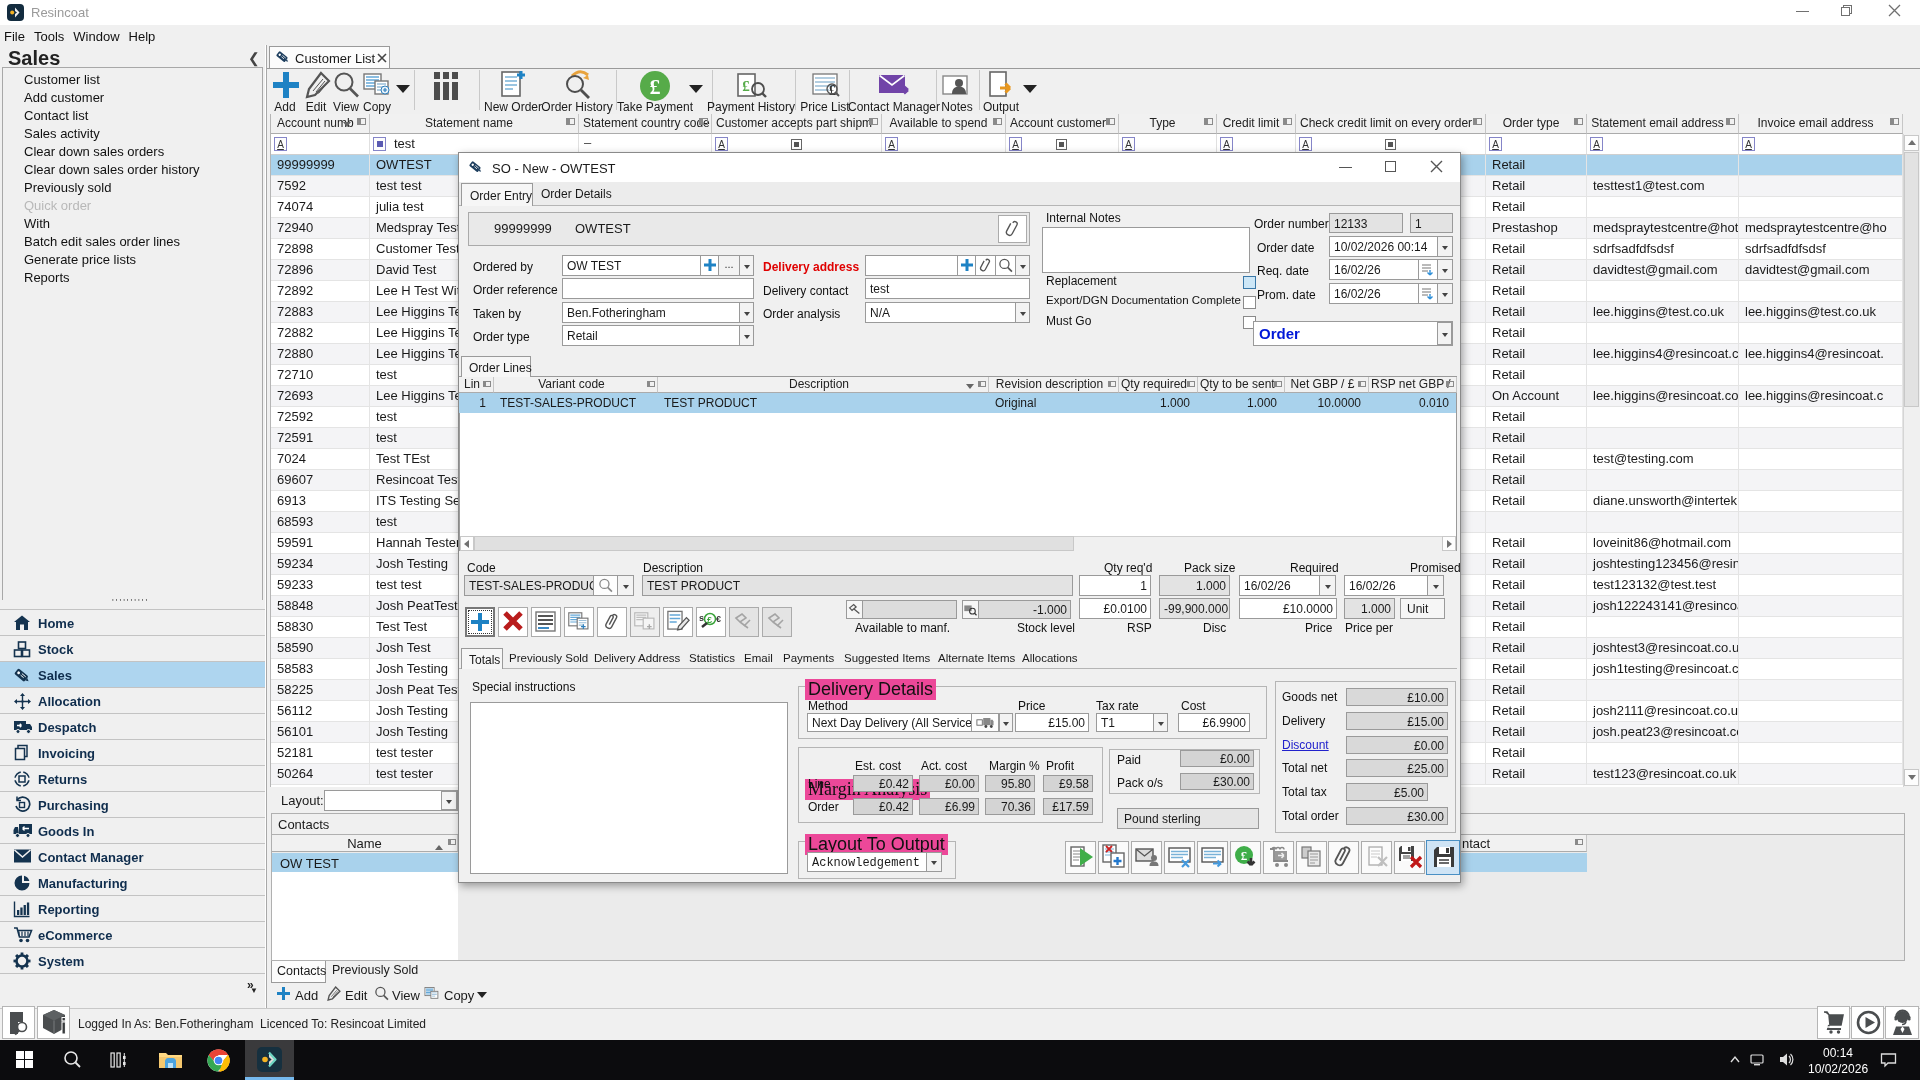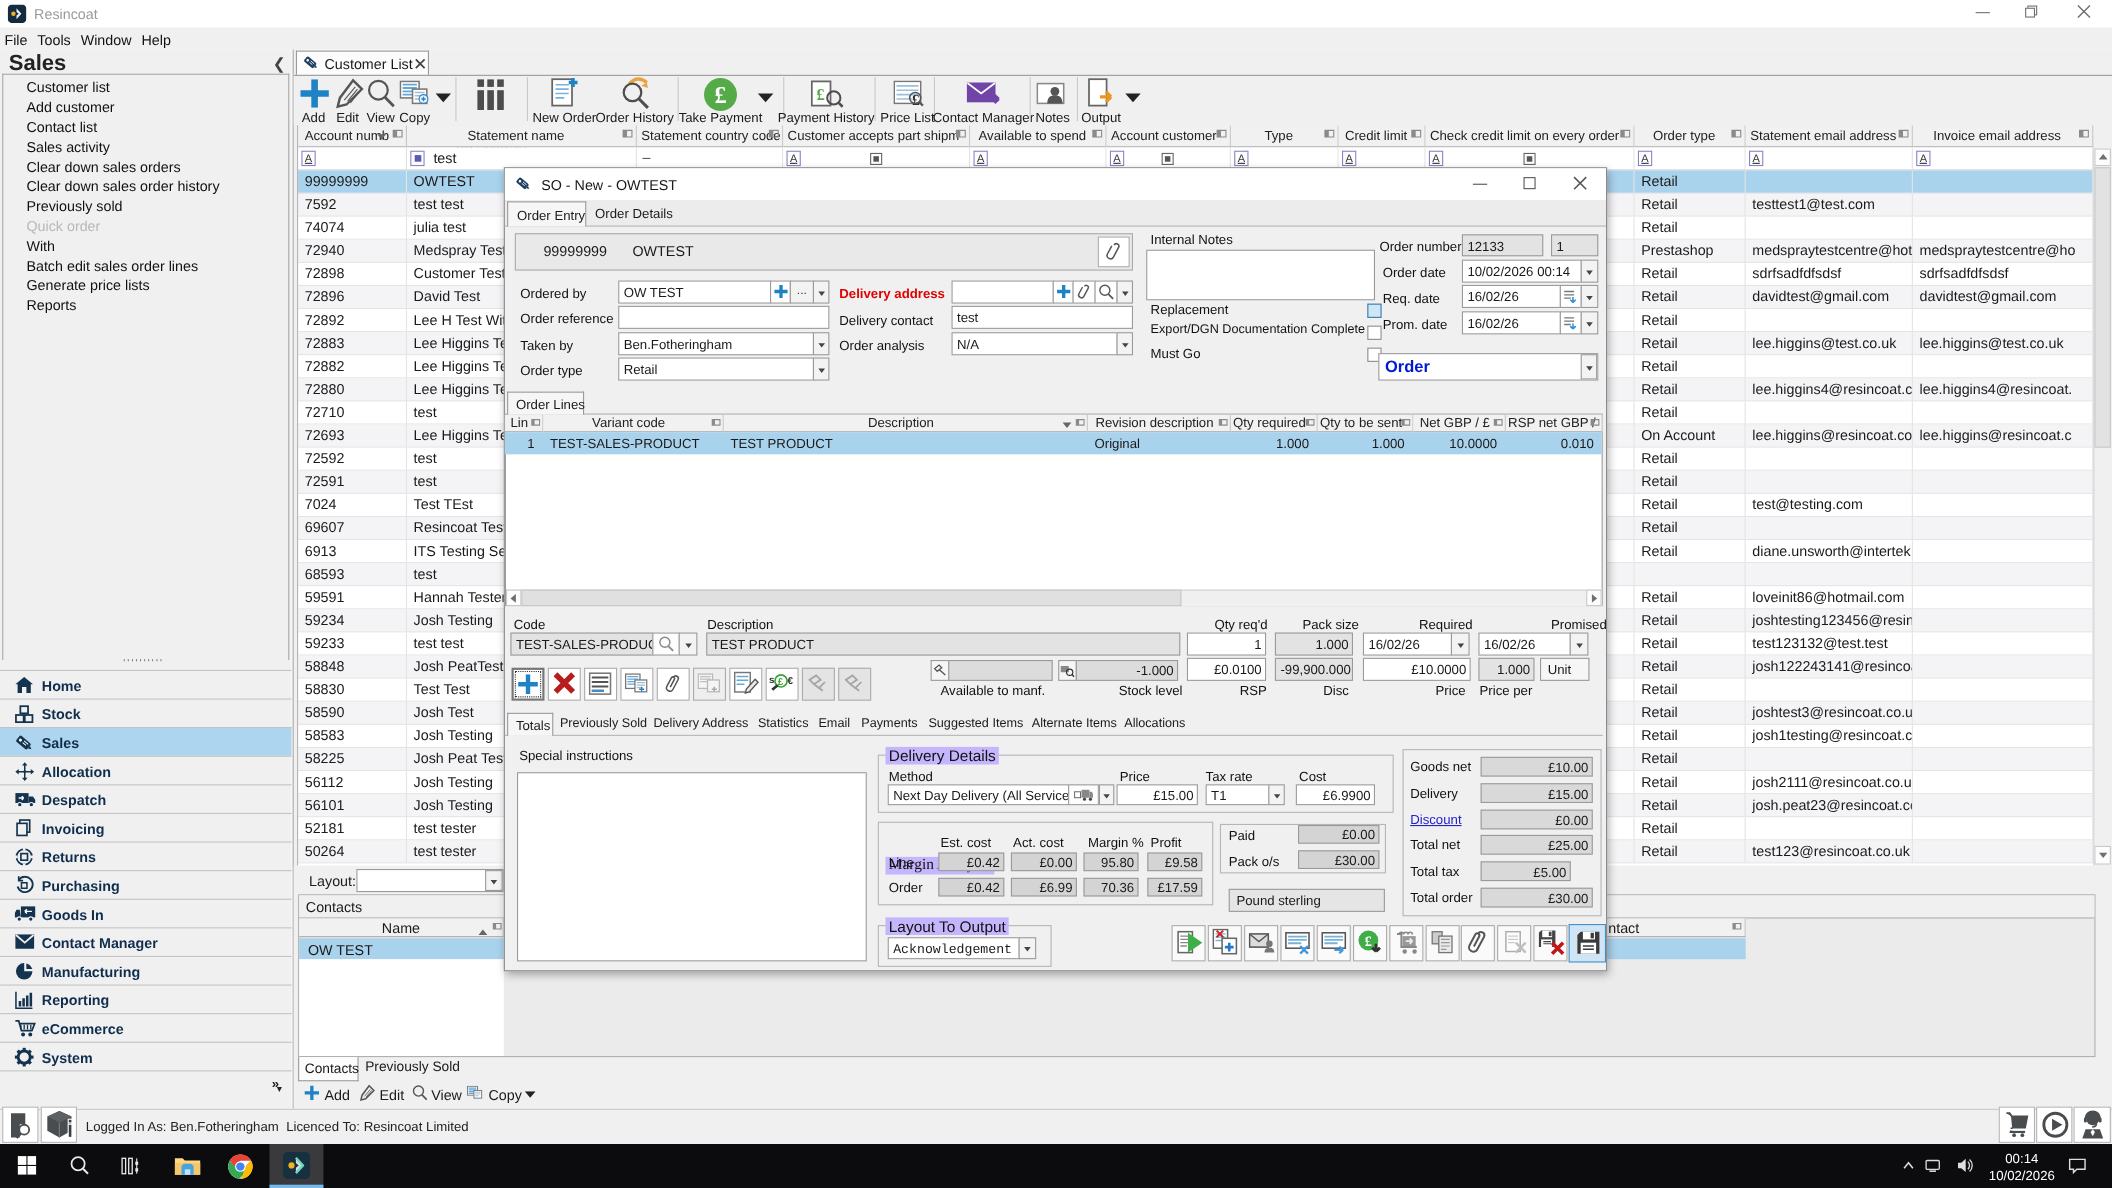--- a/index.html
+++ b/index.html
@@ -31,21 +31,21 @@
 .row { position:absolute; left:271px; height:21px; width:1632px; }
 .cell { position:absolute; top:0; height:21px; font-size:13px; padding:2px 6px 0 6px; border-right:1px solid #e4e4e4; white-space:nowrap; overflow:hidden; }
 
 #dialog { left:458px; top:152px; width:1003px; height:731px; background:#f0f0f0; border:1px solid #8a8a8a; box-shadow:2px 3px 8px rgba(0,0,0,.35); }
 .fld { position:absolute; background:#fff; border:1px solid #9a9a9a; font-size:12px; padding:2px 3px 0 4px; white-space:nowrap; overflow:hidden;}
 .fldg { background:#e3e3e3; }
 .lab { position:absolute; font-size:12px; color:#111; white-space:nowrap; }
 .caret { position:absolute; background:#f3f3f3; border:1px solid #9a9a9a; }
 .caret:after { content:""; position:absolute; left:50%; top:50%; margin:-1px 0 0 -3px; border:3px solid transparent; border-top:4px solid #444; }
 .grp { position:absolute; border:1px solid #b5b5b5; }
-.grplab { position:absolute; background:#c4b5fd; padding:0 3px; font-size:14px; color:#111; white-space:nowrap; }
+.grplab { position:absolute; background:#ec4899; padding:0 3px; font-size:18px; color:#111; white-space:nowrap; }
 .ibtn { position:absolute; width:30px; height:30px; background:#fff; border:1px solid #ababab; }
 .tbtn { position:absolute; width:33px; height:33px; background:#fafafa; border:1px solid #ababab; }
 </style>
 </head>
 <body>
 <div id="app">
 
 <div class="abs" id="titlebar"></div>
 <svg class="abs" style="left:7px;top:4px" width="17" height="17" viewBox="0 0 17 17">
       <rect x="0" y="0" width="17" height="17" rx="4" fill="#132c3f"></rect>

